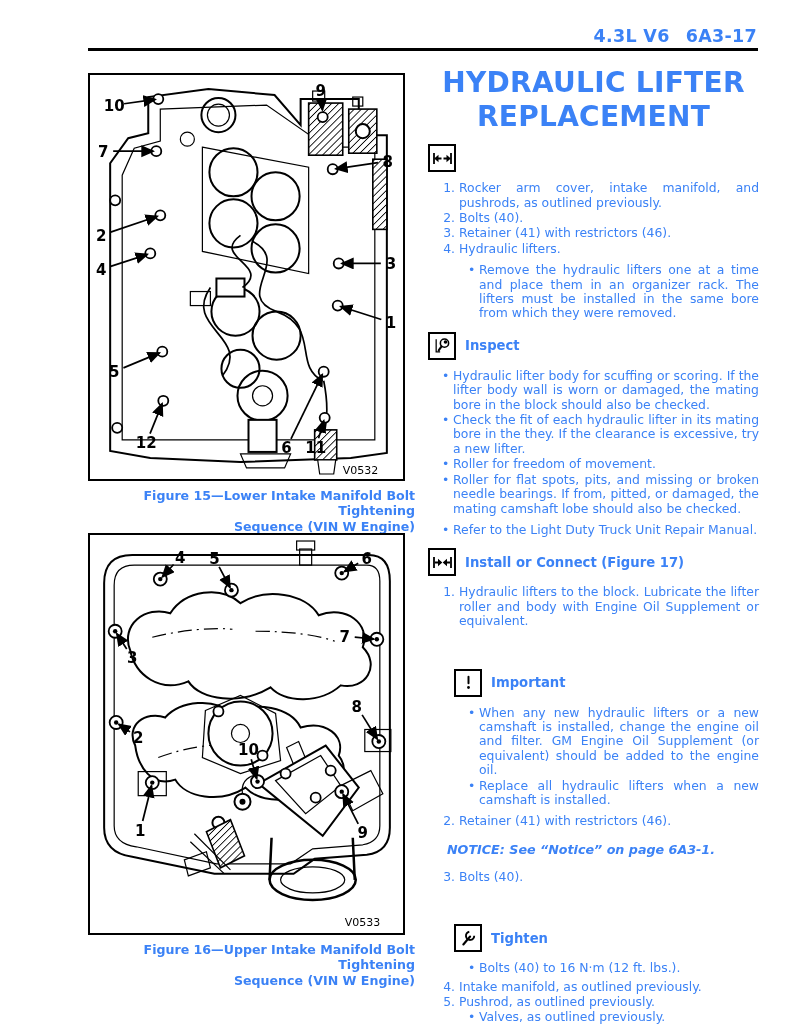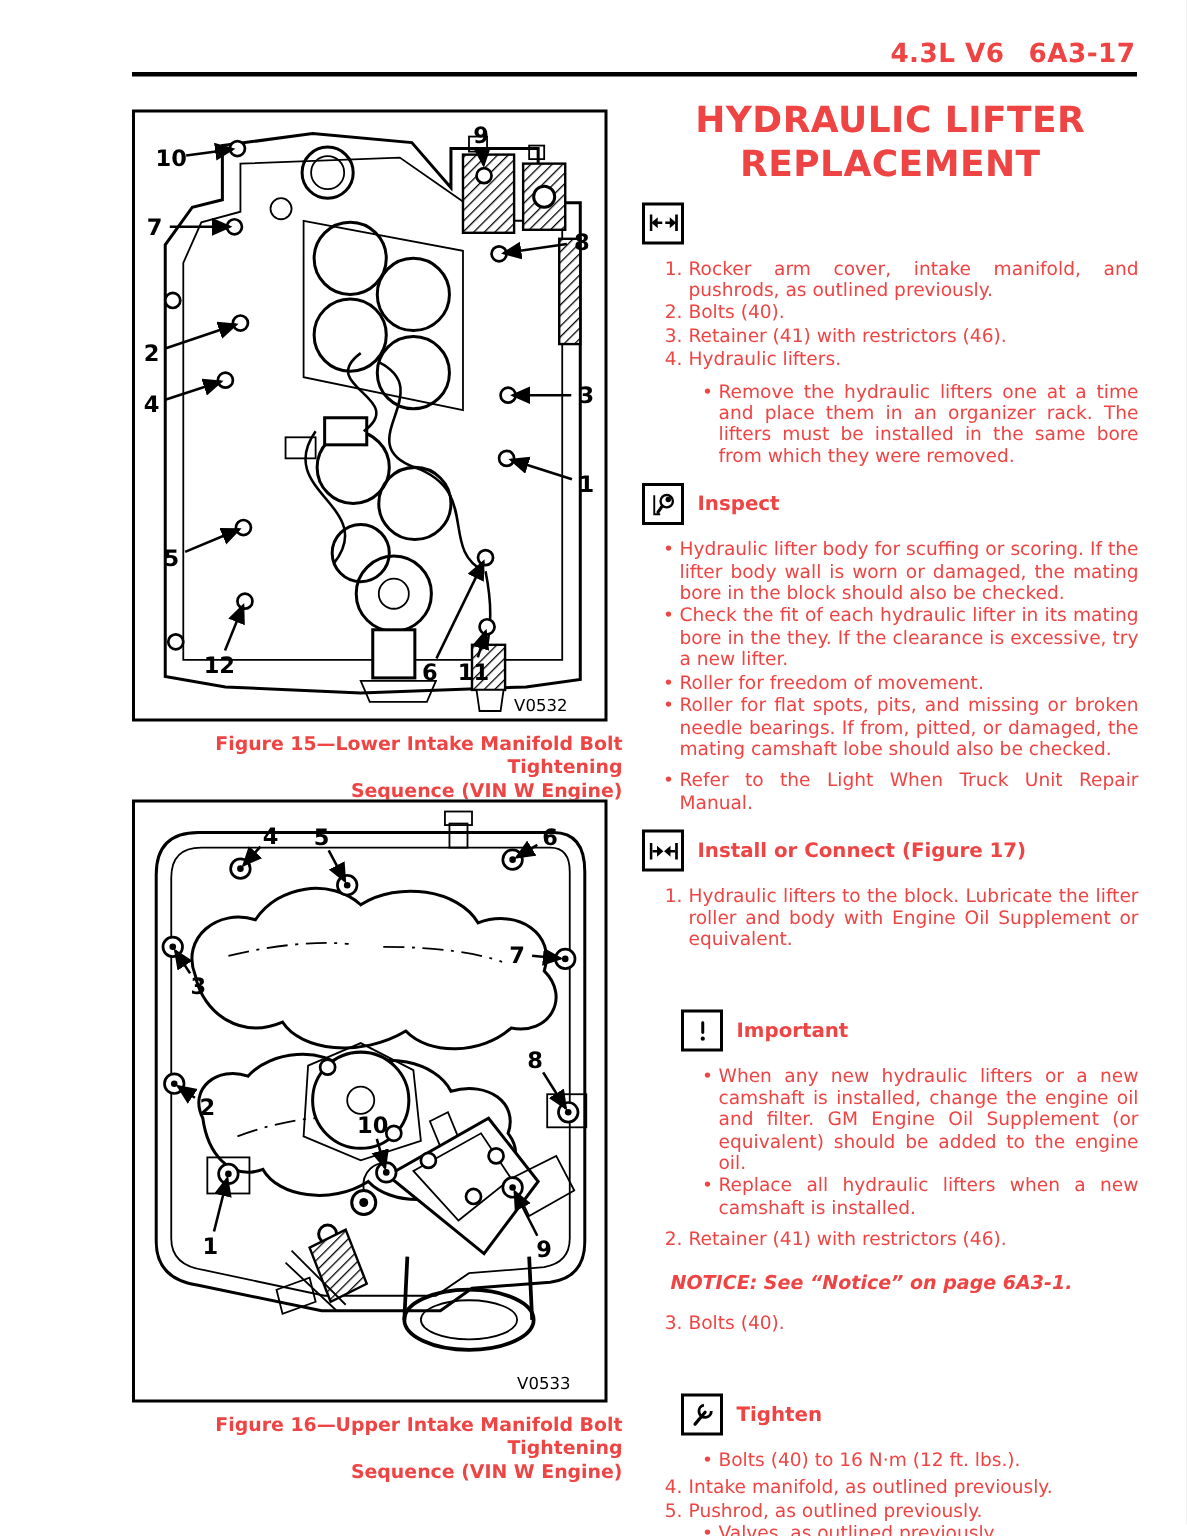--- a/index.html
+++ b/index.html
@@ -1,18 +1,18 @@
 <!DOCTYPE html>
 <html><head>
 <meta charset="utf-8">
 <style>
   html,body{margin:0;padding:0;background:#e8e8e8;}
   .page{
     position:relative;width:791px;height:1024px;background:#ffffff;
-    font-family:"DejaVu Sans",sans-serif;color:#ef4444;overflow:hidden;margin:0 auto;
+    font-family:"DejaVu Sans",sans-serif;color:#3b82f6;overflow:hidden;margin:0 auto;
   }
   
   .header-text{position:absolute;top:26px;right:34px;font-size:17.5px;font-weight:bold;letter-spacing:.3px;white-space:nowrap;}
   .header-text .hp{margin-left:16px;}
   .header-rule{position:absolute;left:88px;right:33px;top:48px;height:3px;background:#000;}
   
   .figure-box{position:absolute;left:88px;width:317px;border:2.5px solid #000;background:#fff;box-sizing:border-box;}
   .fig1{top:73px;height:408px;}
   .fig2{top:533px;height:402px;}
   .figure-box svg{display:block;width:100%;height:100%;}
@@ -28,21 +28,21 @@
   .h2{fill:url(#hatch);stroke:#000;stroke-width:1.6;}
   .w{fill:none;stroke:#000;stroke-width:1.7;}
   .dd{fill:none;stroke:#000;stroke-width:1.2;stroke-dasharray:14 5 2 5;}
   .bolt{fill:#fff;stroke:#000;stroke-width:1.8;}
   .boltdot{fill:#000;stroke:none;}
   .callout-num{font-family:"DejaVu Sans",sans-serif;font-size:15px;font-weight:bold;text-anchor:middle;fill:#000;}
   .callout-line{stroke:#000;stroke-width:1.7;fill:none;}
   .vcode{font-family:"DejaVu Sans",sans-serif;font-size:11px;fill:#000;}
   
   .right-col{position:absolute;left:428px;top:66px;width:331px;}
-  .col-title{font-size:24px;font-weight:bold;text-align:center;line-height:1.2;letter-spacing:.3px;margin-bottom:10px;}
+  .col-title{font-size:28px;font-weight:bold;text-align:center;line-height:1.2;letter-spacing:.3px;margin-bottom:10px;}
   .op-row{display:flex;align-items:center;margin:11px 0 9px 0;}
   .op-row.indent{margin-left:26px;margin-top:40px;}
   .icon-box{width:24px;height:24px;border:2.5px solid #000;display:flex;align-items:center;justify-content:center;flex:none;background:#fff;}
   .op-label{font-size:13.2px;font-weight:bold;margin-left:9px;}
   .sec-head{font-size:13.2px;font-weight:bold;margin:10px 0 1px 0;}
   .list{margin-left:12px;}
   .num-item{display:flex;font-size:12.4px;line-height:14.4px;margin:1px 0;}
   .num{flex:none;width:15px;text-align:right;margin-right:4px;}
   .itext{flex:1;text-align:justify;}
   .bullet-row{display:flex;font-size:12.4px;line-height:14.4px;margin:1px 0;}
@@ -333,21 +333,21 @@
           <span class="btext">Roller for freedom of movement.</span>
         </div>
       <div class="bullet-row lvl0">
           <span class="b">•</span>
           <span class="btext">Roller for flat spots, pits, and missing or broken needle bearings. If from, pitted, or damaged, the mating camshaft lobe should also be checked.</span>
         </div>
     </div>
 
     <div class="bullet-row lvl0">
         <span class="b">•</span>
-        <span class="btext">Refer to the Light When Truck Unit Repair Manual.</span>
+        <span class="btext">Refer to the Light Duty Truck Unit Repair Manual.</span>
       </div>
 
     <div class="op-row">
       <span class="icon-box">
         <svg width="19" height="13" viewBox="0 0 19 13">
           <path d="M1,1 V12 M18,1 V12" stroke="#000" stroke-width="1.8" fill="none"></path>
           <path d="M2,5.6 h3 v-2.8 L9.3,6.5 l-4.3,3.7 V7.4 h-3 Z" fill="#000"></path>
           <path d="M17,5.6 h-3 v-2.8 L9.7,6.5 l4.3,3.7 V7.4 h3 Z" fill="#000"></path>
         </svg>
       </span>

